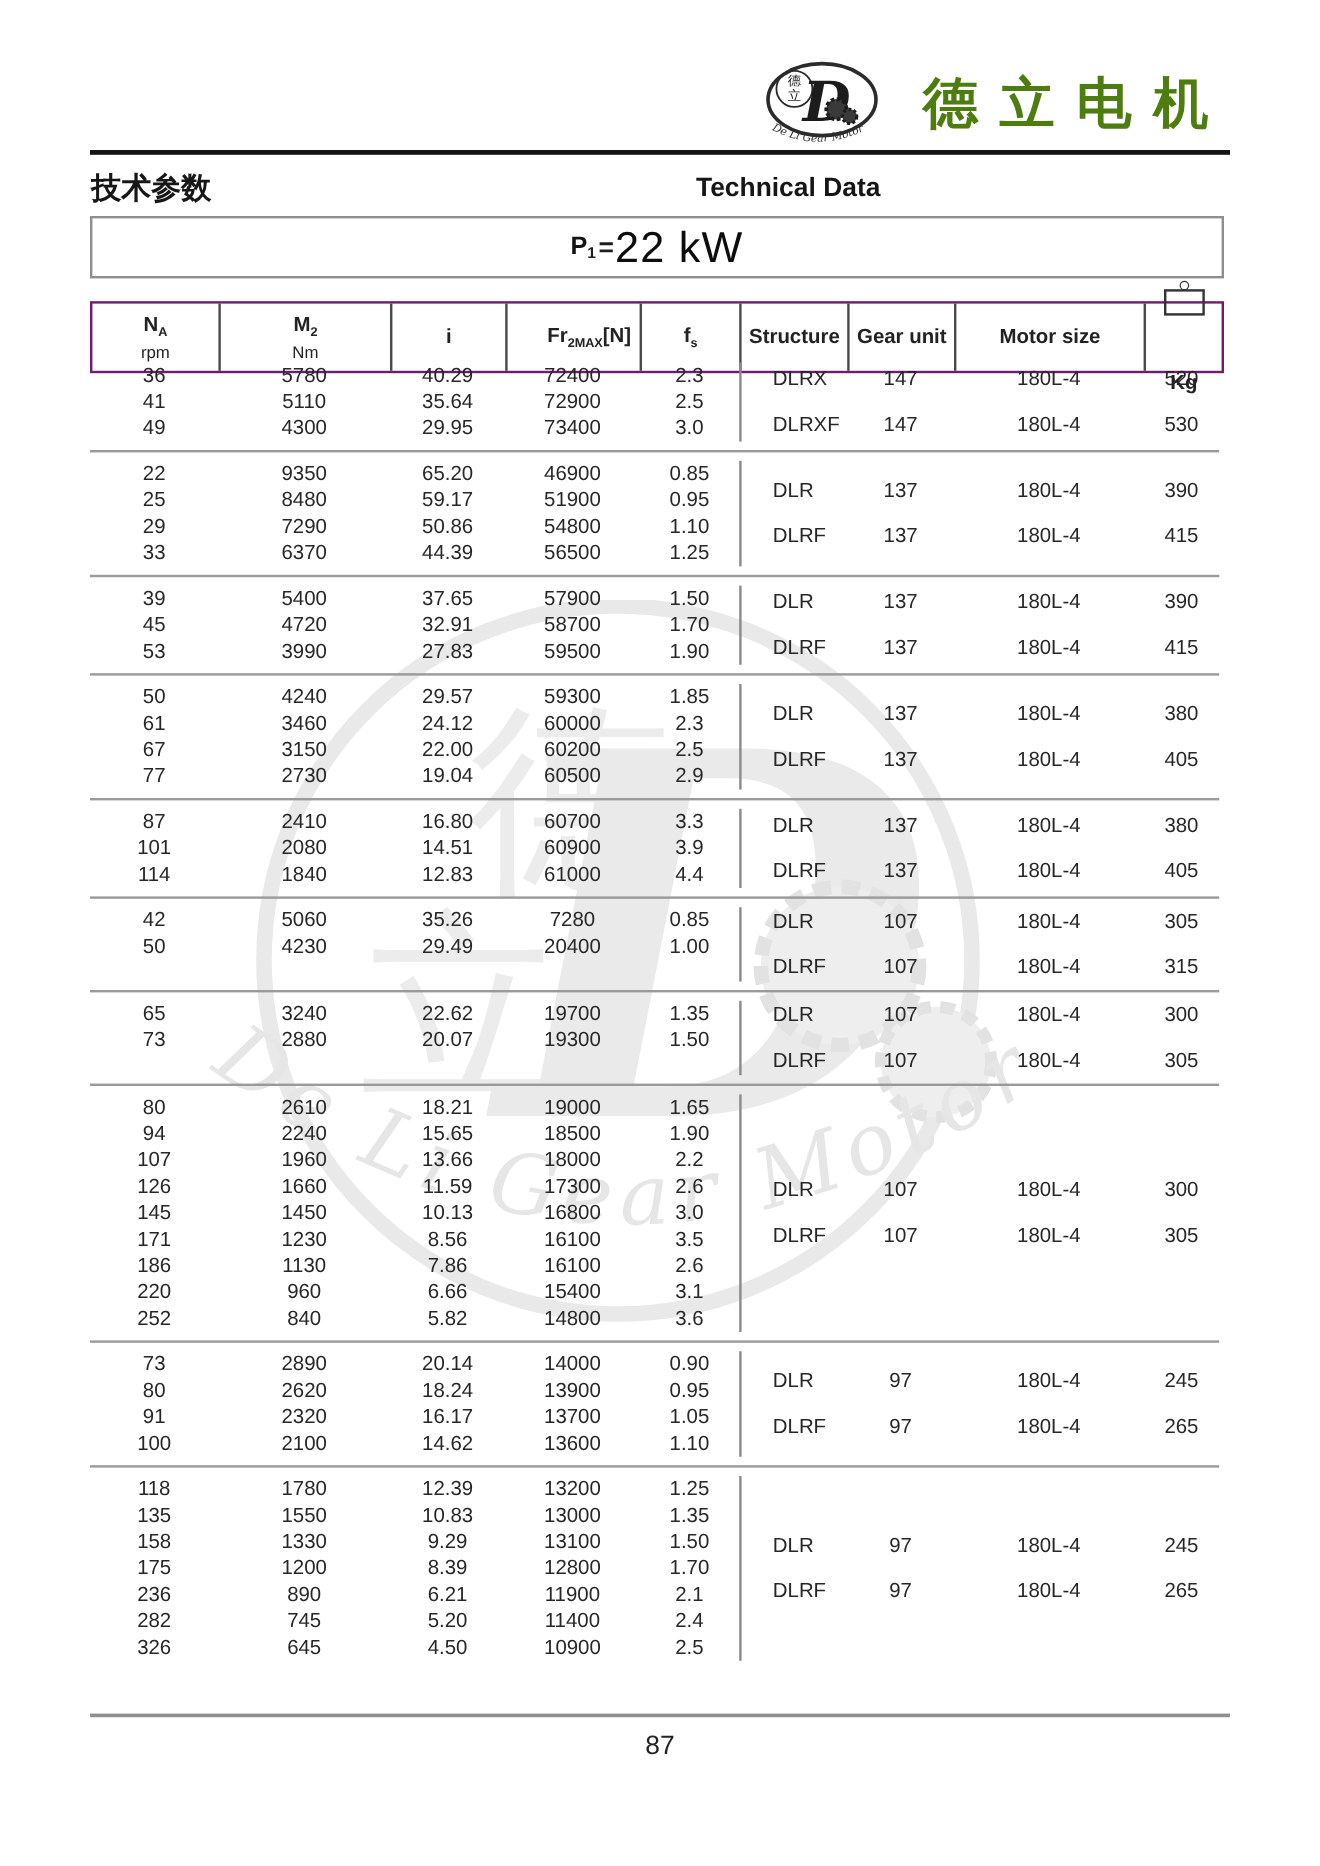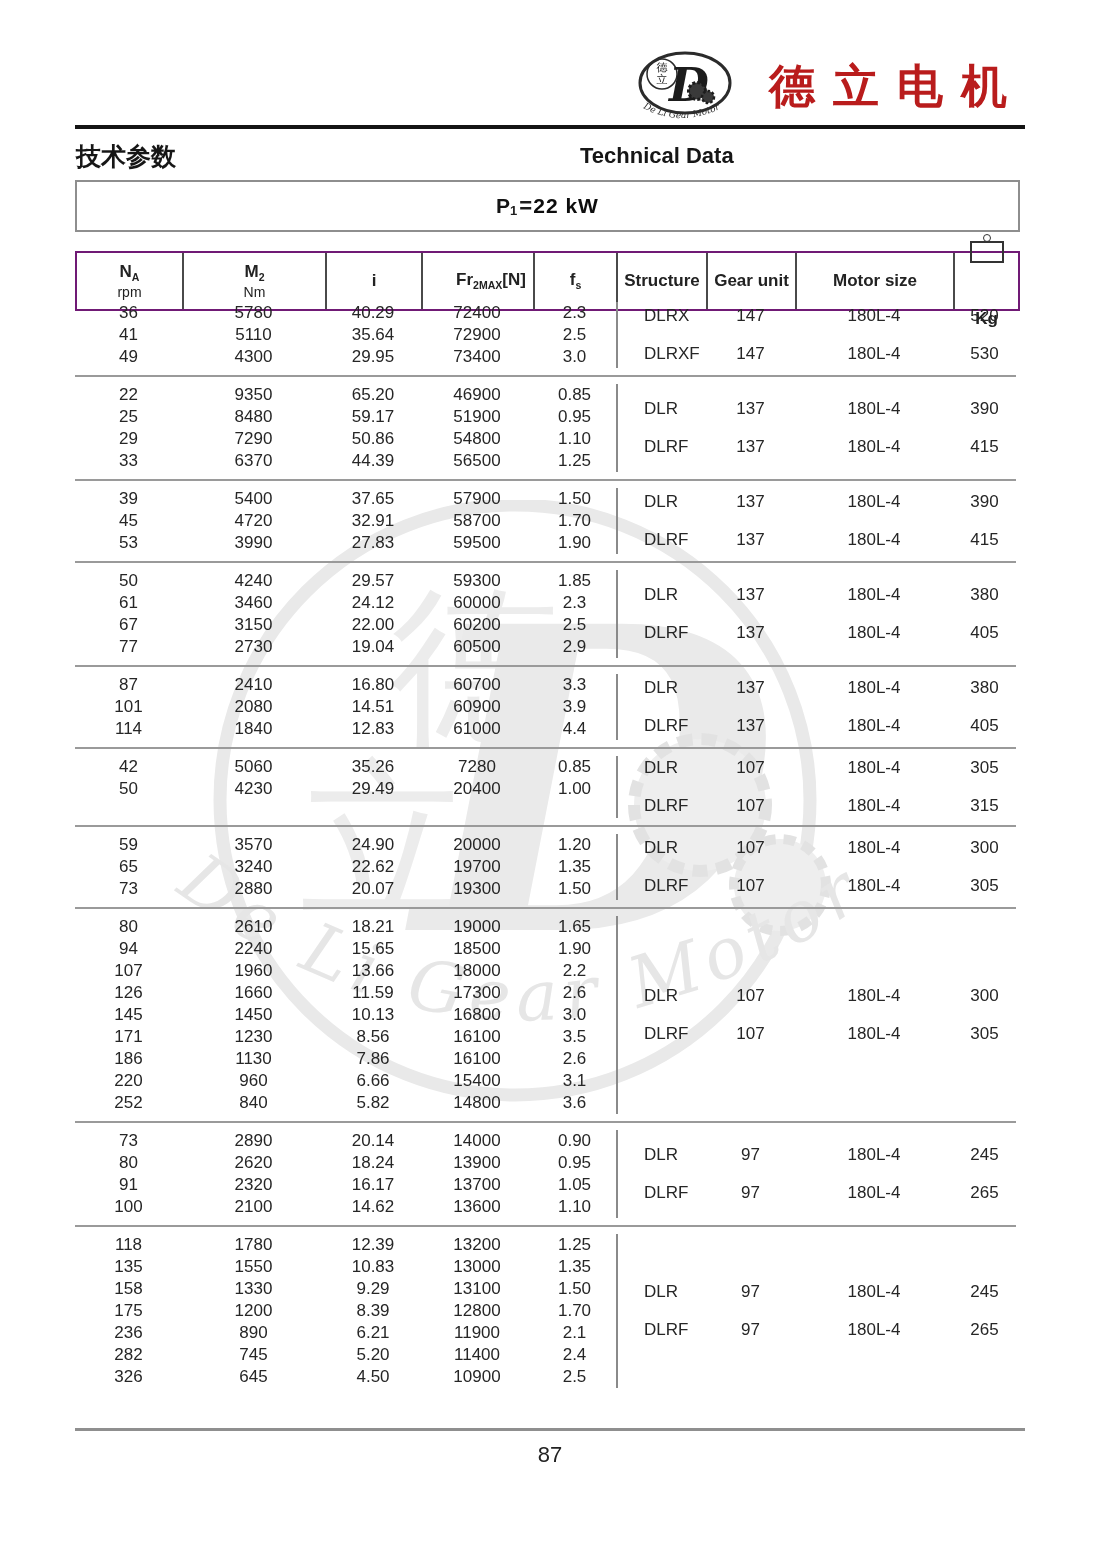--- a/index.html
+++ b/index.html
@@ -13,36 +13,36 @@
   
   .watermark { position:absolute; left:55px; top:500px; z-index:0; }
 
   
   .content { position:relative; z-index:1; }
   .logo-row { position:absolute; left:75px; top:48px; width:950px; height:75px; }
   .logo-emblem { position:absolute; right:290px; top:2px; }
   .brand-cn {
     position:absolute; right:0; top:8px;
     font-family:"DejaVu Serif", serif; font-weight:bold;
-    font-size:46px; letter-spacing:18px; color:#b91c1c; white-space:nowrap;
+    font-size:46px; letter-spacing:18px; color:#4d7c0f; white-space:nowrap;
   }
   .top-rule { position:absolute; left:75px; top:125px; width:950px; height:4px; background:#141414; }
 
   .title-cn { position:absolute; left:76px; top:140px; font-size:25px; font-weight:bold; color:#161616; }
   .title-en { position:absolute; left:580px; top:143px; font-size:22px; font-weight:bold; color:#161616; }
 
   .power-box {
     position:absolute; left:75px; top:180px; width:941px; height:48px;
     border:2px solid #8e8e8e; display:flex; align-items:center; justify-content:center;
     background:transparent;
   }
   .power-box .p-sym { font-size:21px; font-weight:bold; color:#141414; }
   .power-box .p-sub { font-size:13px; font-weight:bold; position:relative; top:4px; }
   .power-box .p-eq  { font-size:22px; font-weight:bold; margin:0 1px 0 2px; }
-  .power-box .p-val { font-size:21px; font-weight:700; letter-spacing:1px; color:#0d0d0d; }
+  .power-box .p-val { font-size:36px; font-weight:400; letter-spacing:1px; color:#0d0d0d; }
 
   
   .thead {
     position:absolute; left:75px; top:251px; width:941px; height:56px;
     display:flex; border:2px solid #701a75;
   }
   .thead .hcell {
     display:flex; flex-direction:column; align-items:center; justify-content:center;
     border-right:2px solid #4a4a4a; box-sizing:border-box;
     font-weight:bold; font-size:17px; color:#222; line-height:1.15;
@@ -399,27 +399,20 @@
             <div class="cell r0">DLRF</div>
             <div class="cell r1">107</div>
             <div class="cell r2">180L-4</div>
             <div class="cell r3">315</div>
           </div>
         </div>
       </div>
       <div class="group">
         <div class="g-left">
           <div class="g-row">
-            <div class="cell k0">59</div>
-            <div class="cell k1">3570</div>
-            <div class="cell k2">24.90</div>
-            <div class="cell k3">20000</div>
-            <div class="cell k4">1.20</div>
-          </div>
-          <div class="g-row">
             <div class="cell k0">65</div>
             <div class="cell k1">3240</div>
             <div class="cell k2">22.62</div>
             <div class="cell k3">19700</div>
             <div class="cell k4">1.35</div>
           </div>
           <div class="g-row">
             <div class="cell k0">73</div>
             <div class="cell k1">2880</div>
             <div class="cell k2">20.07</div>

